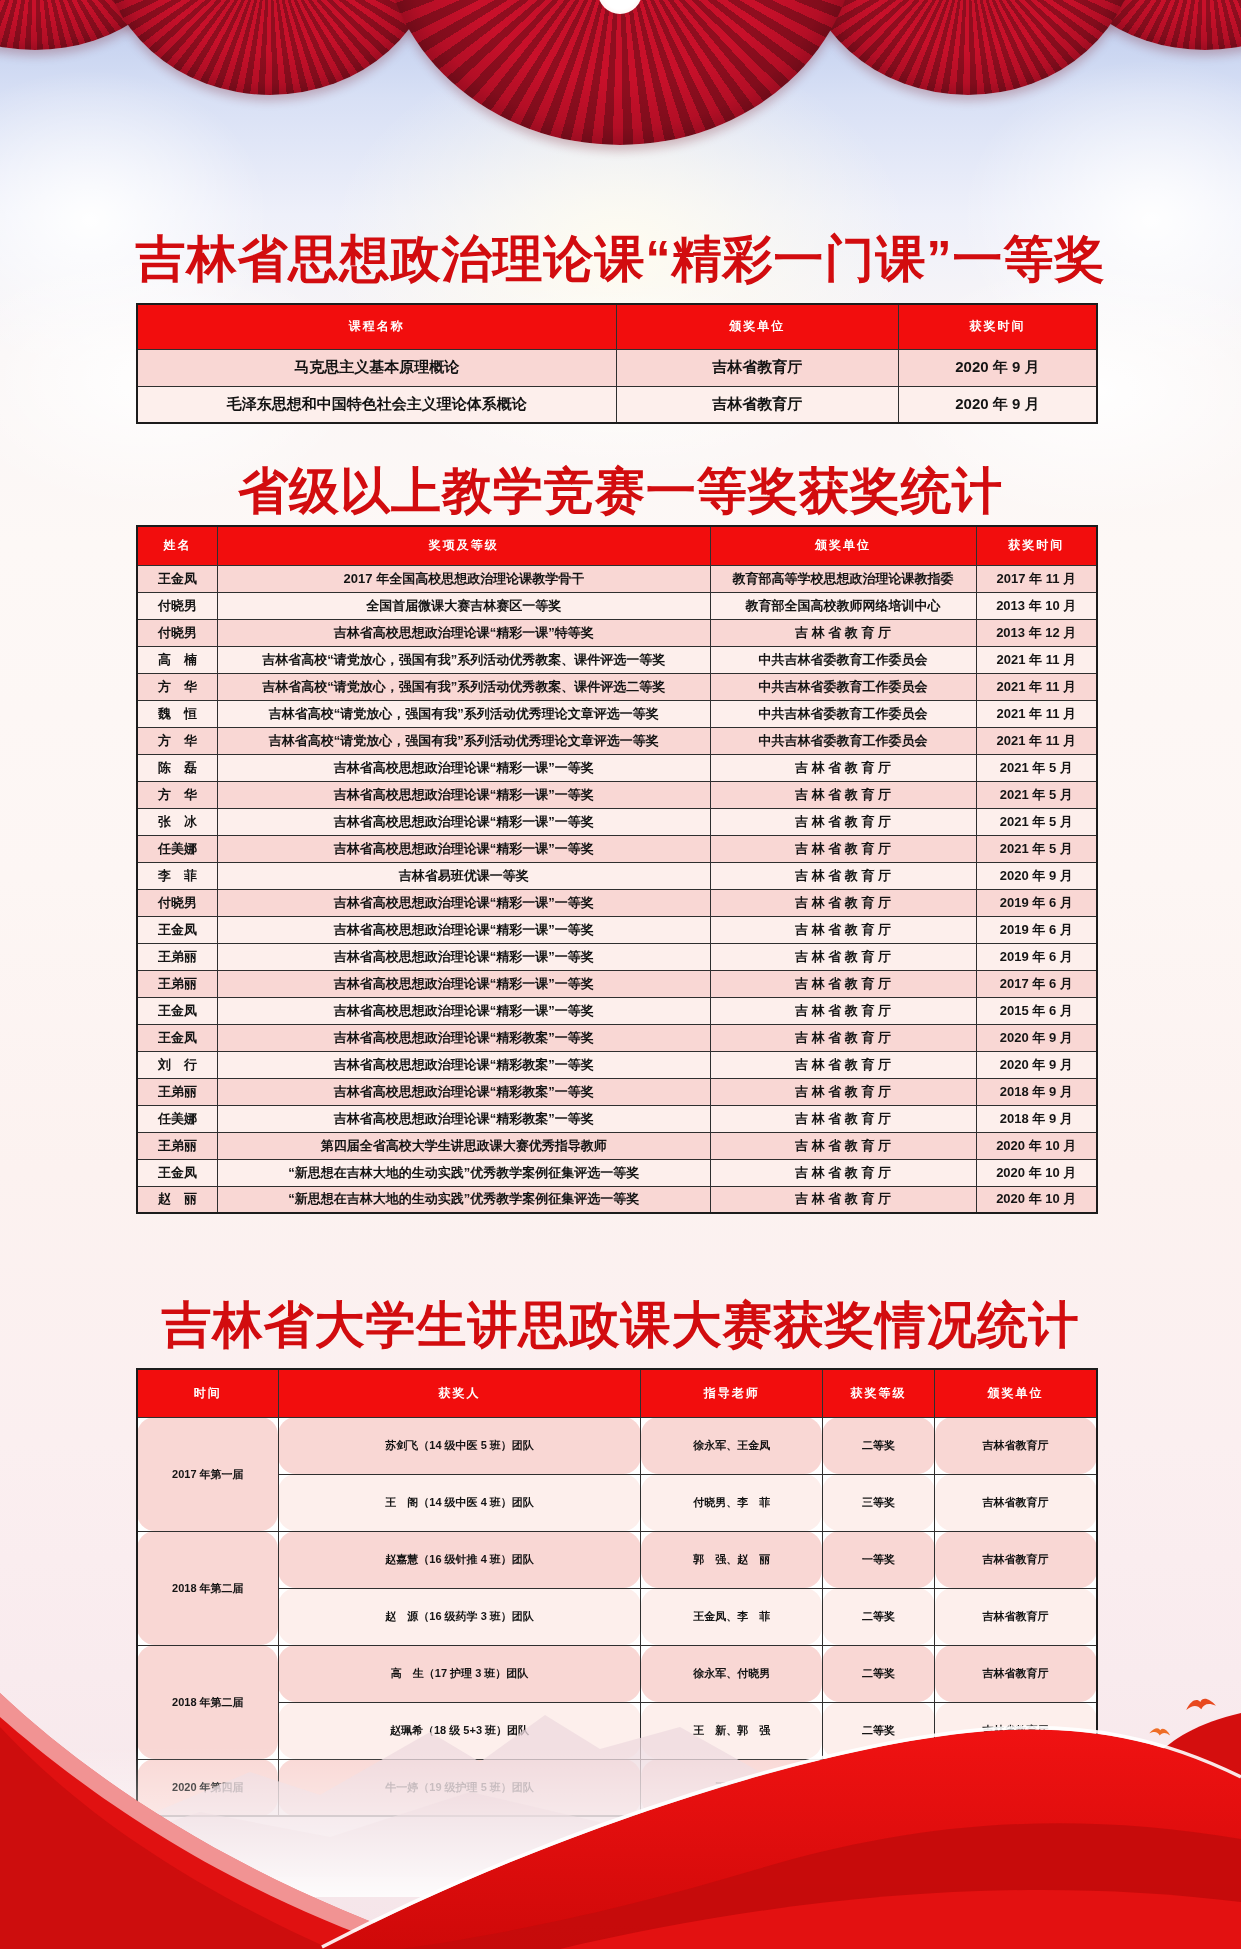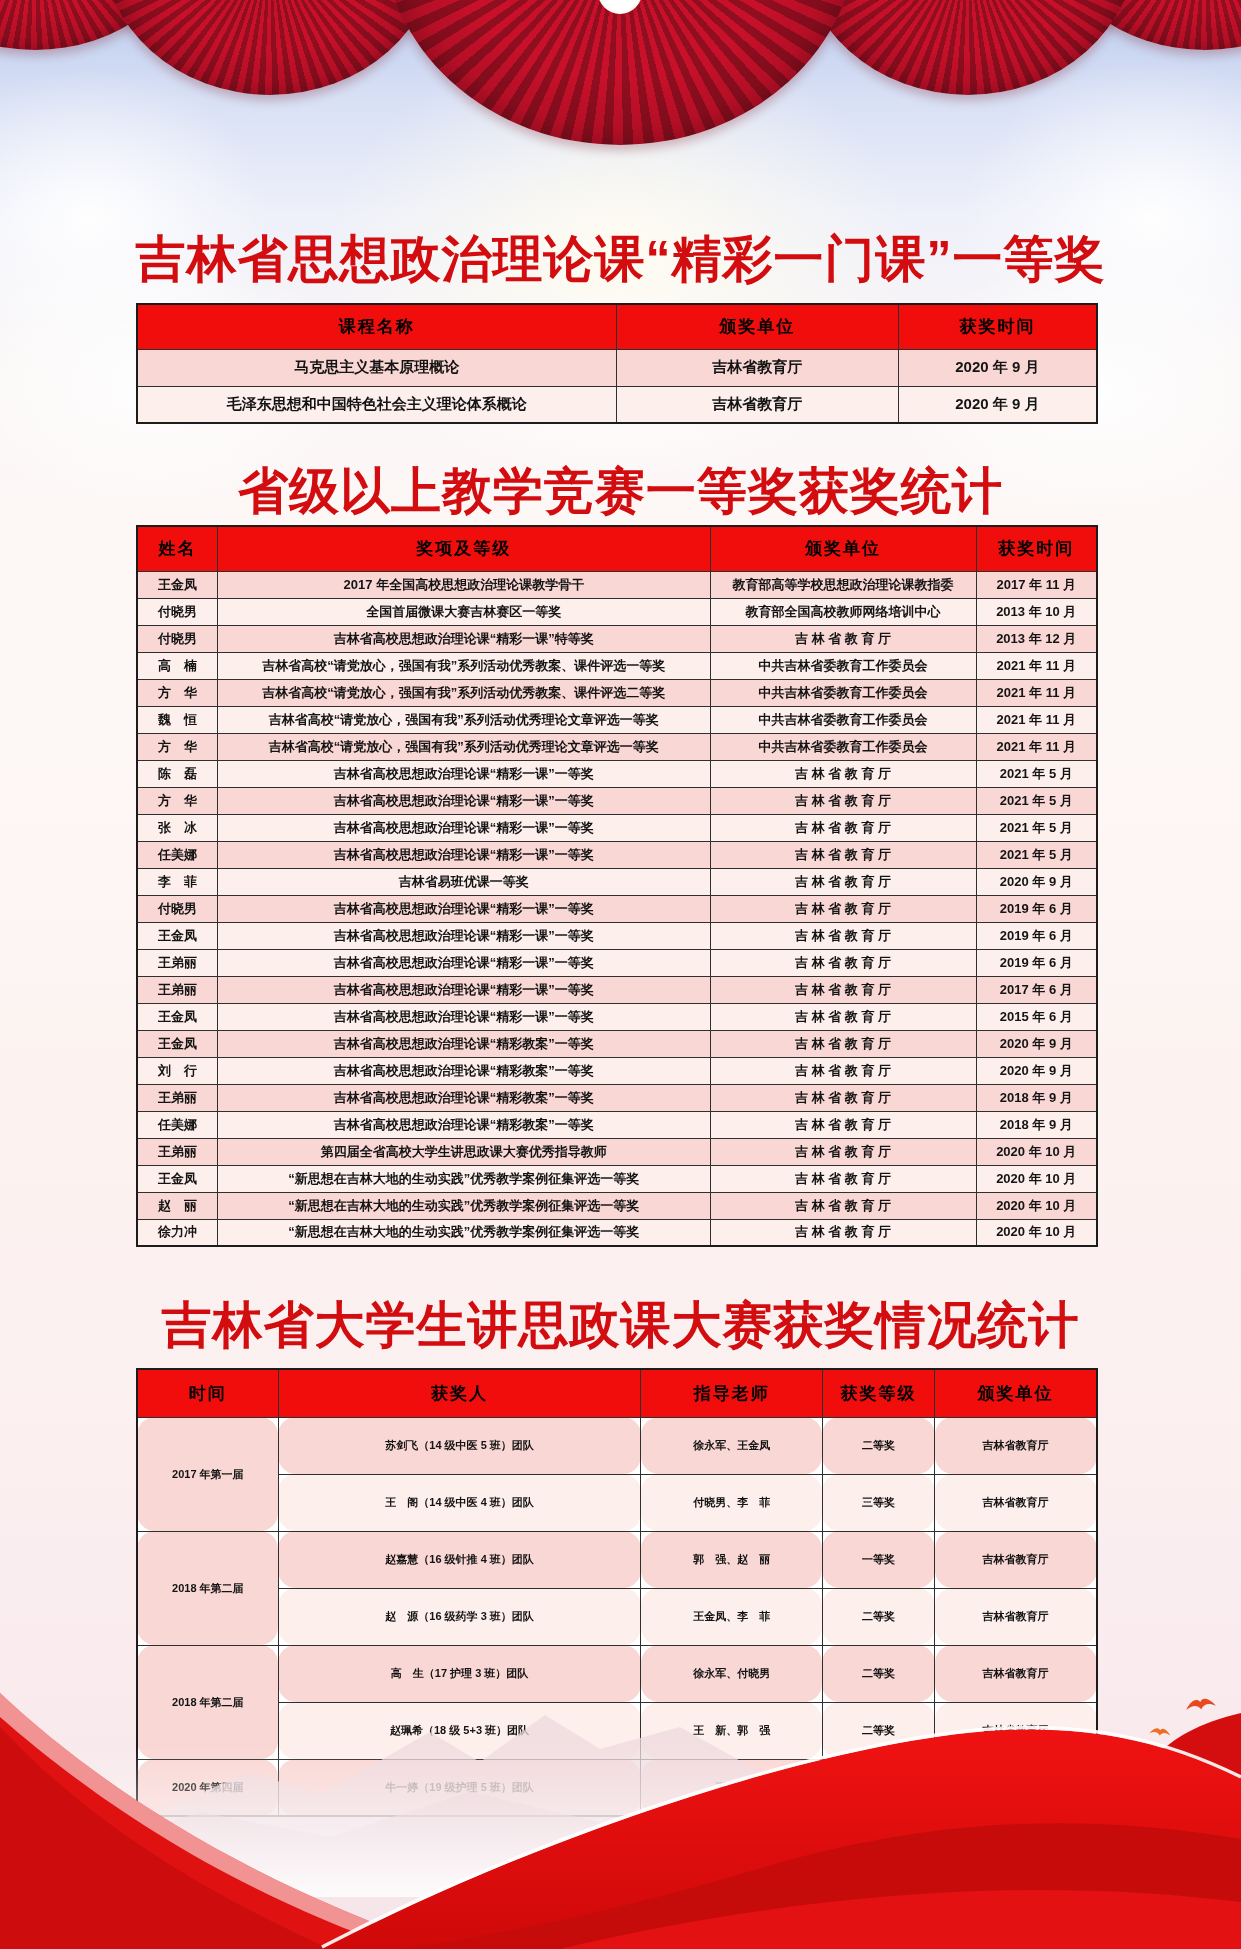--- a/index.html
+++ b/index.html
@@ -38,29 +38,29 @@
     background:radial-gradient(circle at 50% 50%, #fff 0 55%, #fbe6e4 100%);box-shadow:0 2px 4px rgba(150,20,30,.3);}
   
   .sec-title{position:absolute;left:0;width:100%;text-align:center;color:var(--title-red);
     font-size:50px;font-weight:bold;letter-spacing:1px;white-space:nowrap;z-index:8;}
   #title1{top:226px;}
   #title2{top:458px;}
   #title3{top:1292px;text-align:center;}
   
   table.award{position:absolute;left:136px;width:962px;border-collapse:collapse;table-layout:fixed;z-index:8;
     border:2px solid #1c1c1c;background:#fff;}
-  table.award th{background:var(--header-red);color:#000000;font-weight:bold;font-size:17px;letter-spacing:2px;
+  table.award th{background:var(--header-red);color:#ffffff;font-weight:bold;font-size:12px;letter-spacing:2px;
     border:1px solid var(--border-dark);}
   table.award td{font-weight:bold;color:#141414;text-align:center;border:1px solid var(--border-dark);
     overflow:hidden;white-space:nowrap;}
   tr.odd td{background:var(--row-pink-dark);}
   tr.even td{background:var(--row-pink-light);}
   td.time-cell{background:var(--row-pink-dark) !important;}
   #table1{top:303px;} #table1 th{height:45px;} #table1 td{height:37px;font-size:15px;}
-  #table2{top:525px;} #table2 th{height:45px;} #table2 td{height:27px;font-size:13px;}
+  #table2{top:525px;} #table2 th{height:39px;} #table2 td{height:27px;font-size:13px;}
   #table3{top:1368px;} #table3 th{height:48px;margin-left:9px;} #table3 td{height:57px;font-size:11px;border-radius:18px;}
   
   #footer-decor{position:absolute;left:0;top:1687px;width:1241px;height:262px;z-index:9;}
 </style>
 </head>
 <body>
 
 <div id="poster">
 
   <div class="cloud c1"></div>
@@ -254,26 +254,20 @@
           <td>2020 年 10 月</td>
         </tr>
         <tr class="even">
           <td>王金凤</td>
           <td>“新思想在吉林大地的生动实践”优秀教学案例征集评选一等奖</td>
           <td>吉 林 省 教 育 厅</td>
           <td>2020 年 10 月</td>
         </tr>
         <tr class="odd">
           <td>赵　丽</td>
-          <td>“新思想在吉林大地的生动实践”优秀教学案例征集评选一等奖</td>
-          <td>吉 林 省 教 育 厅</td>
-          <td>2020 年 10 月</td>
-        </tr>
-        <tr class="even">
-          <td>徐力冲</td>
           <td>“新思想在吉林大地的生动实践”优秀教学案例征集评选一等奖</td>
           <td>吉 林 省 教 育 厅</td>
           <td>2020 年 10 月</td>
         </tr>
       </tbody>
   </table>
 
   <div class="sec-title" id="title3">吉林省大学生讲思政课大赛获奖情况统计</div>
   <table class="award" id="table3">
     <colgroup>

